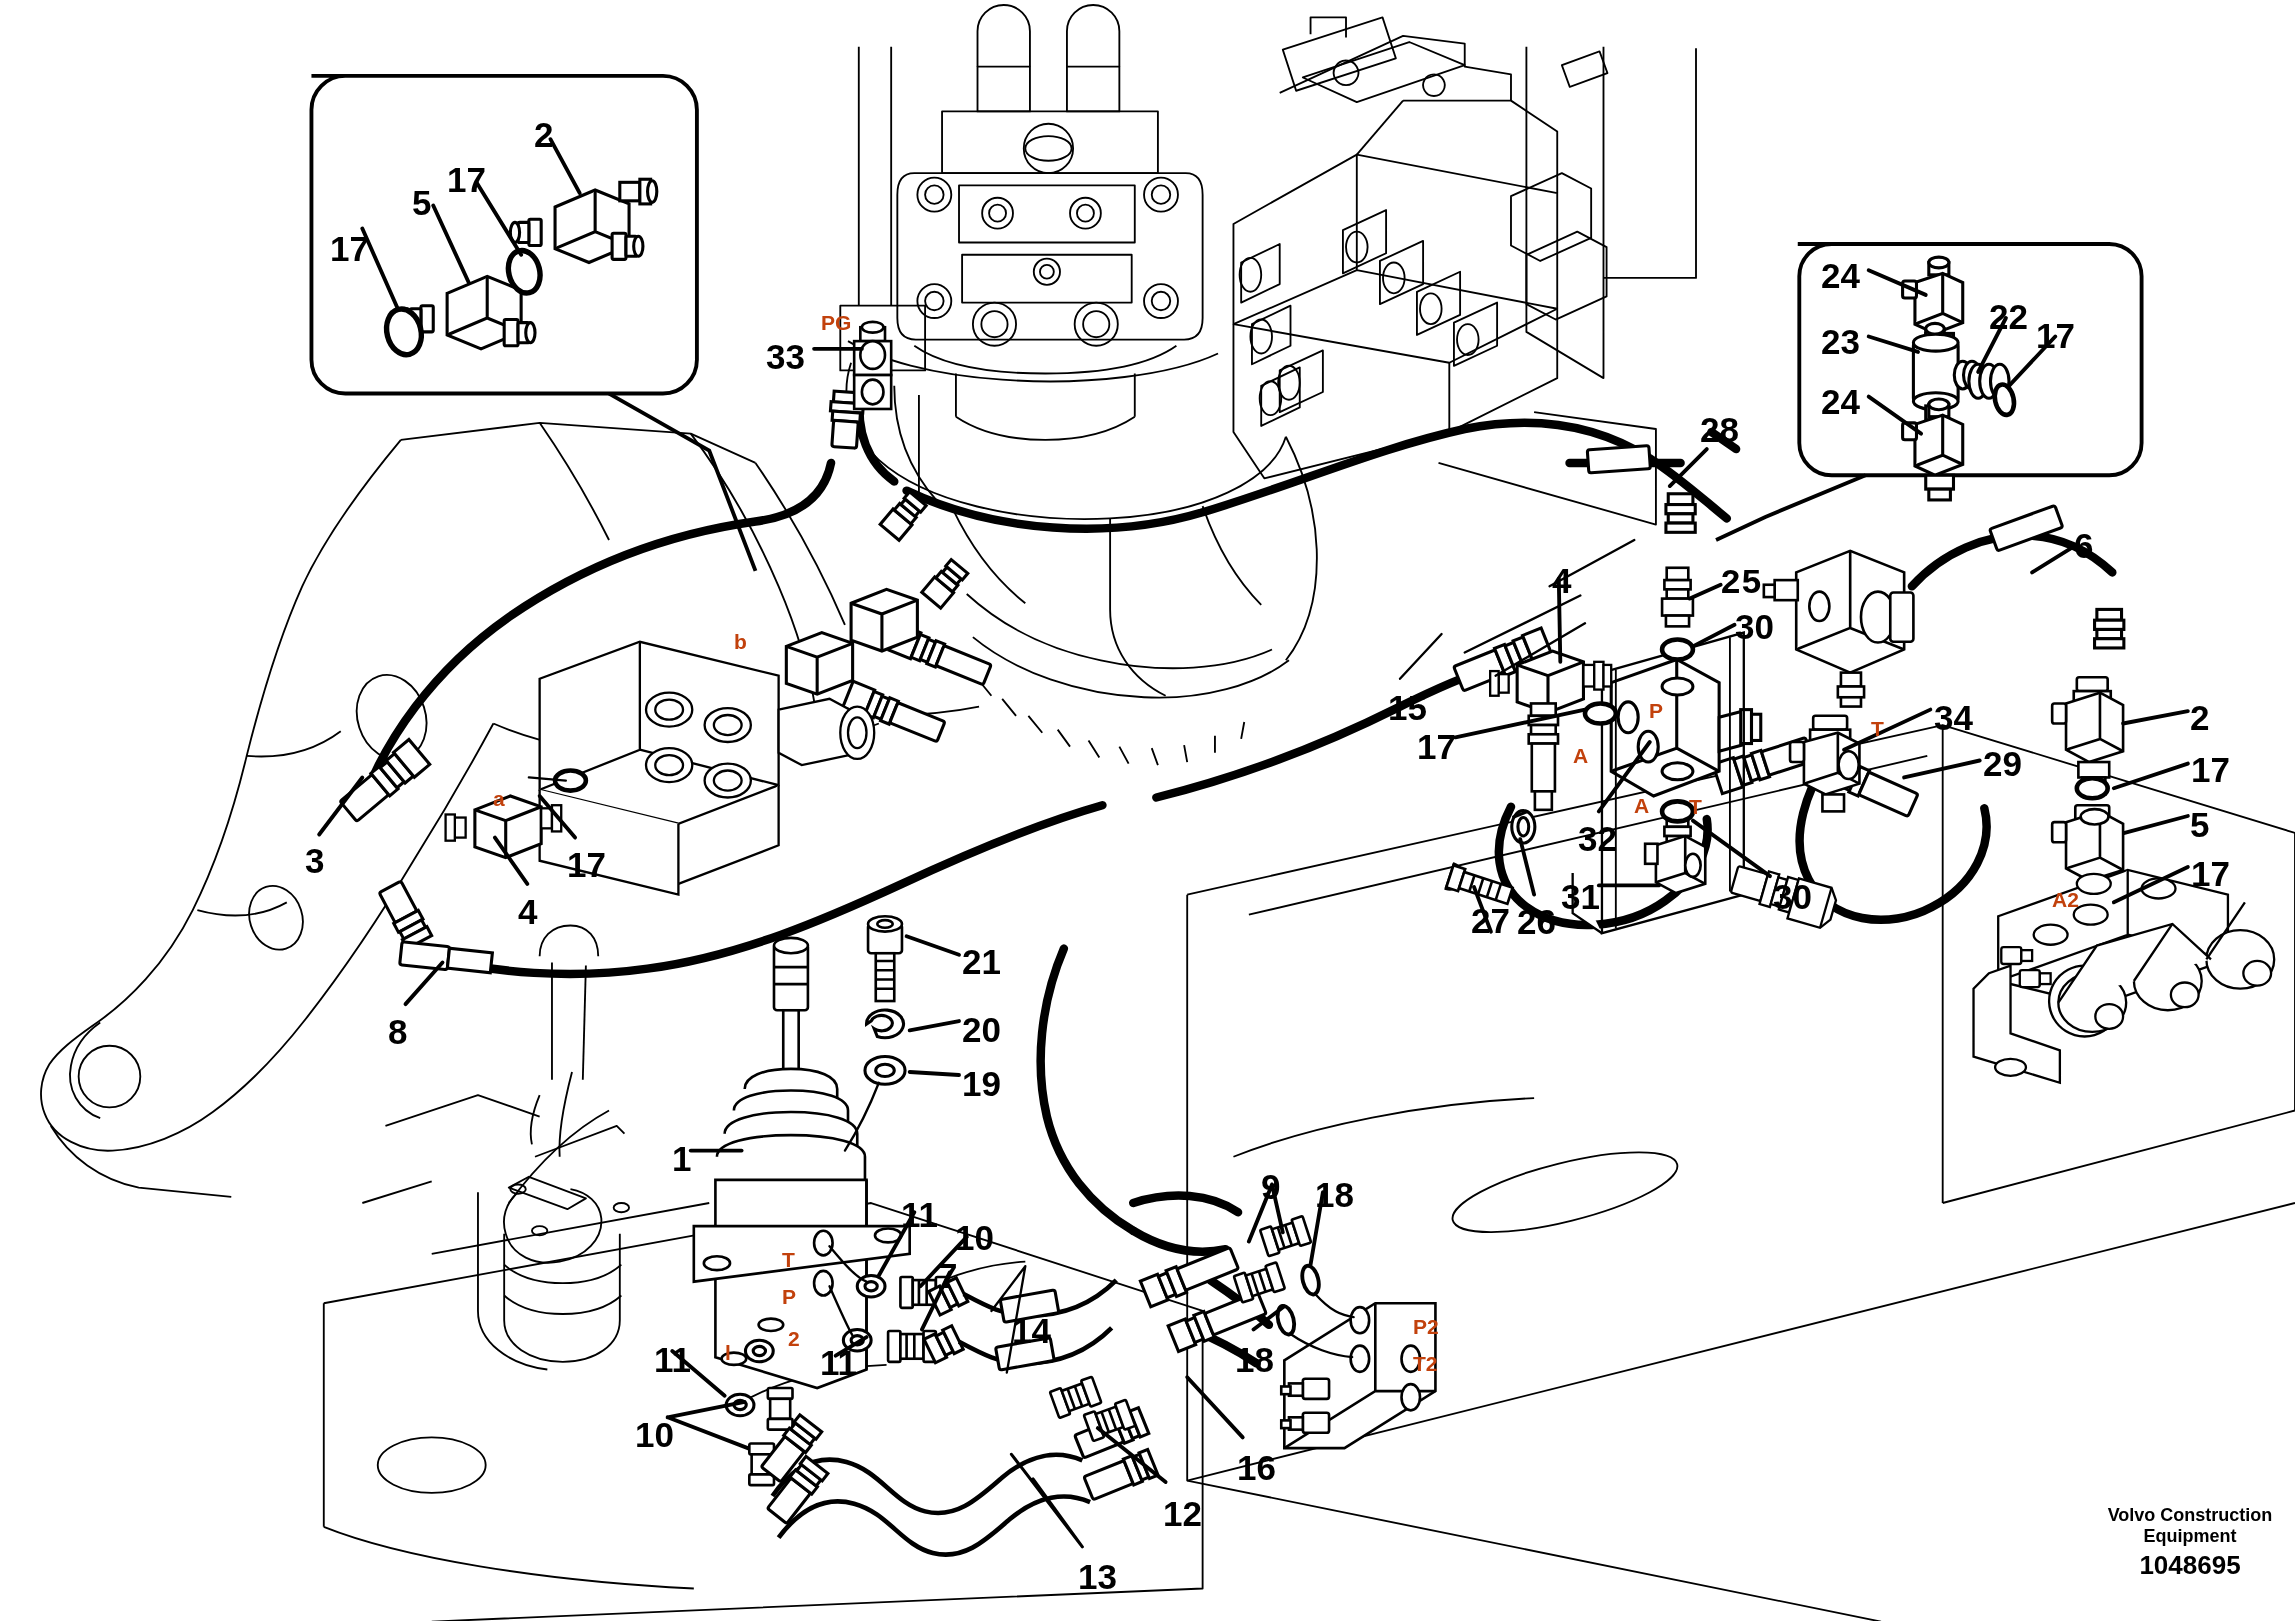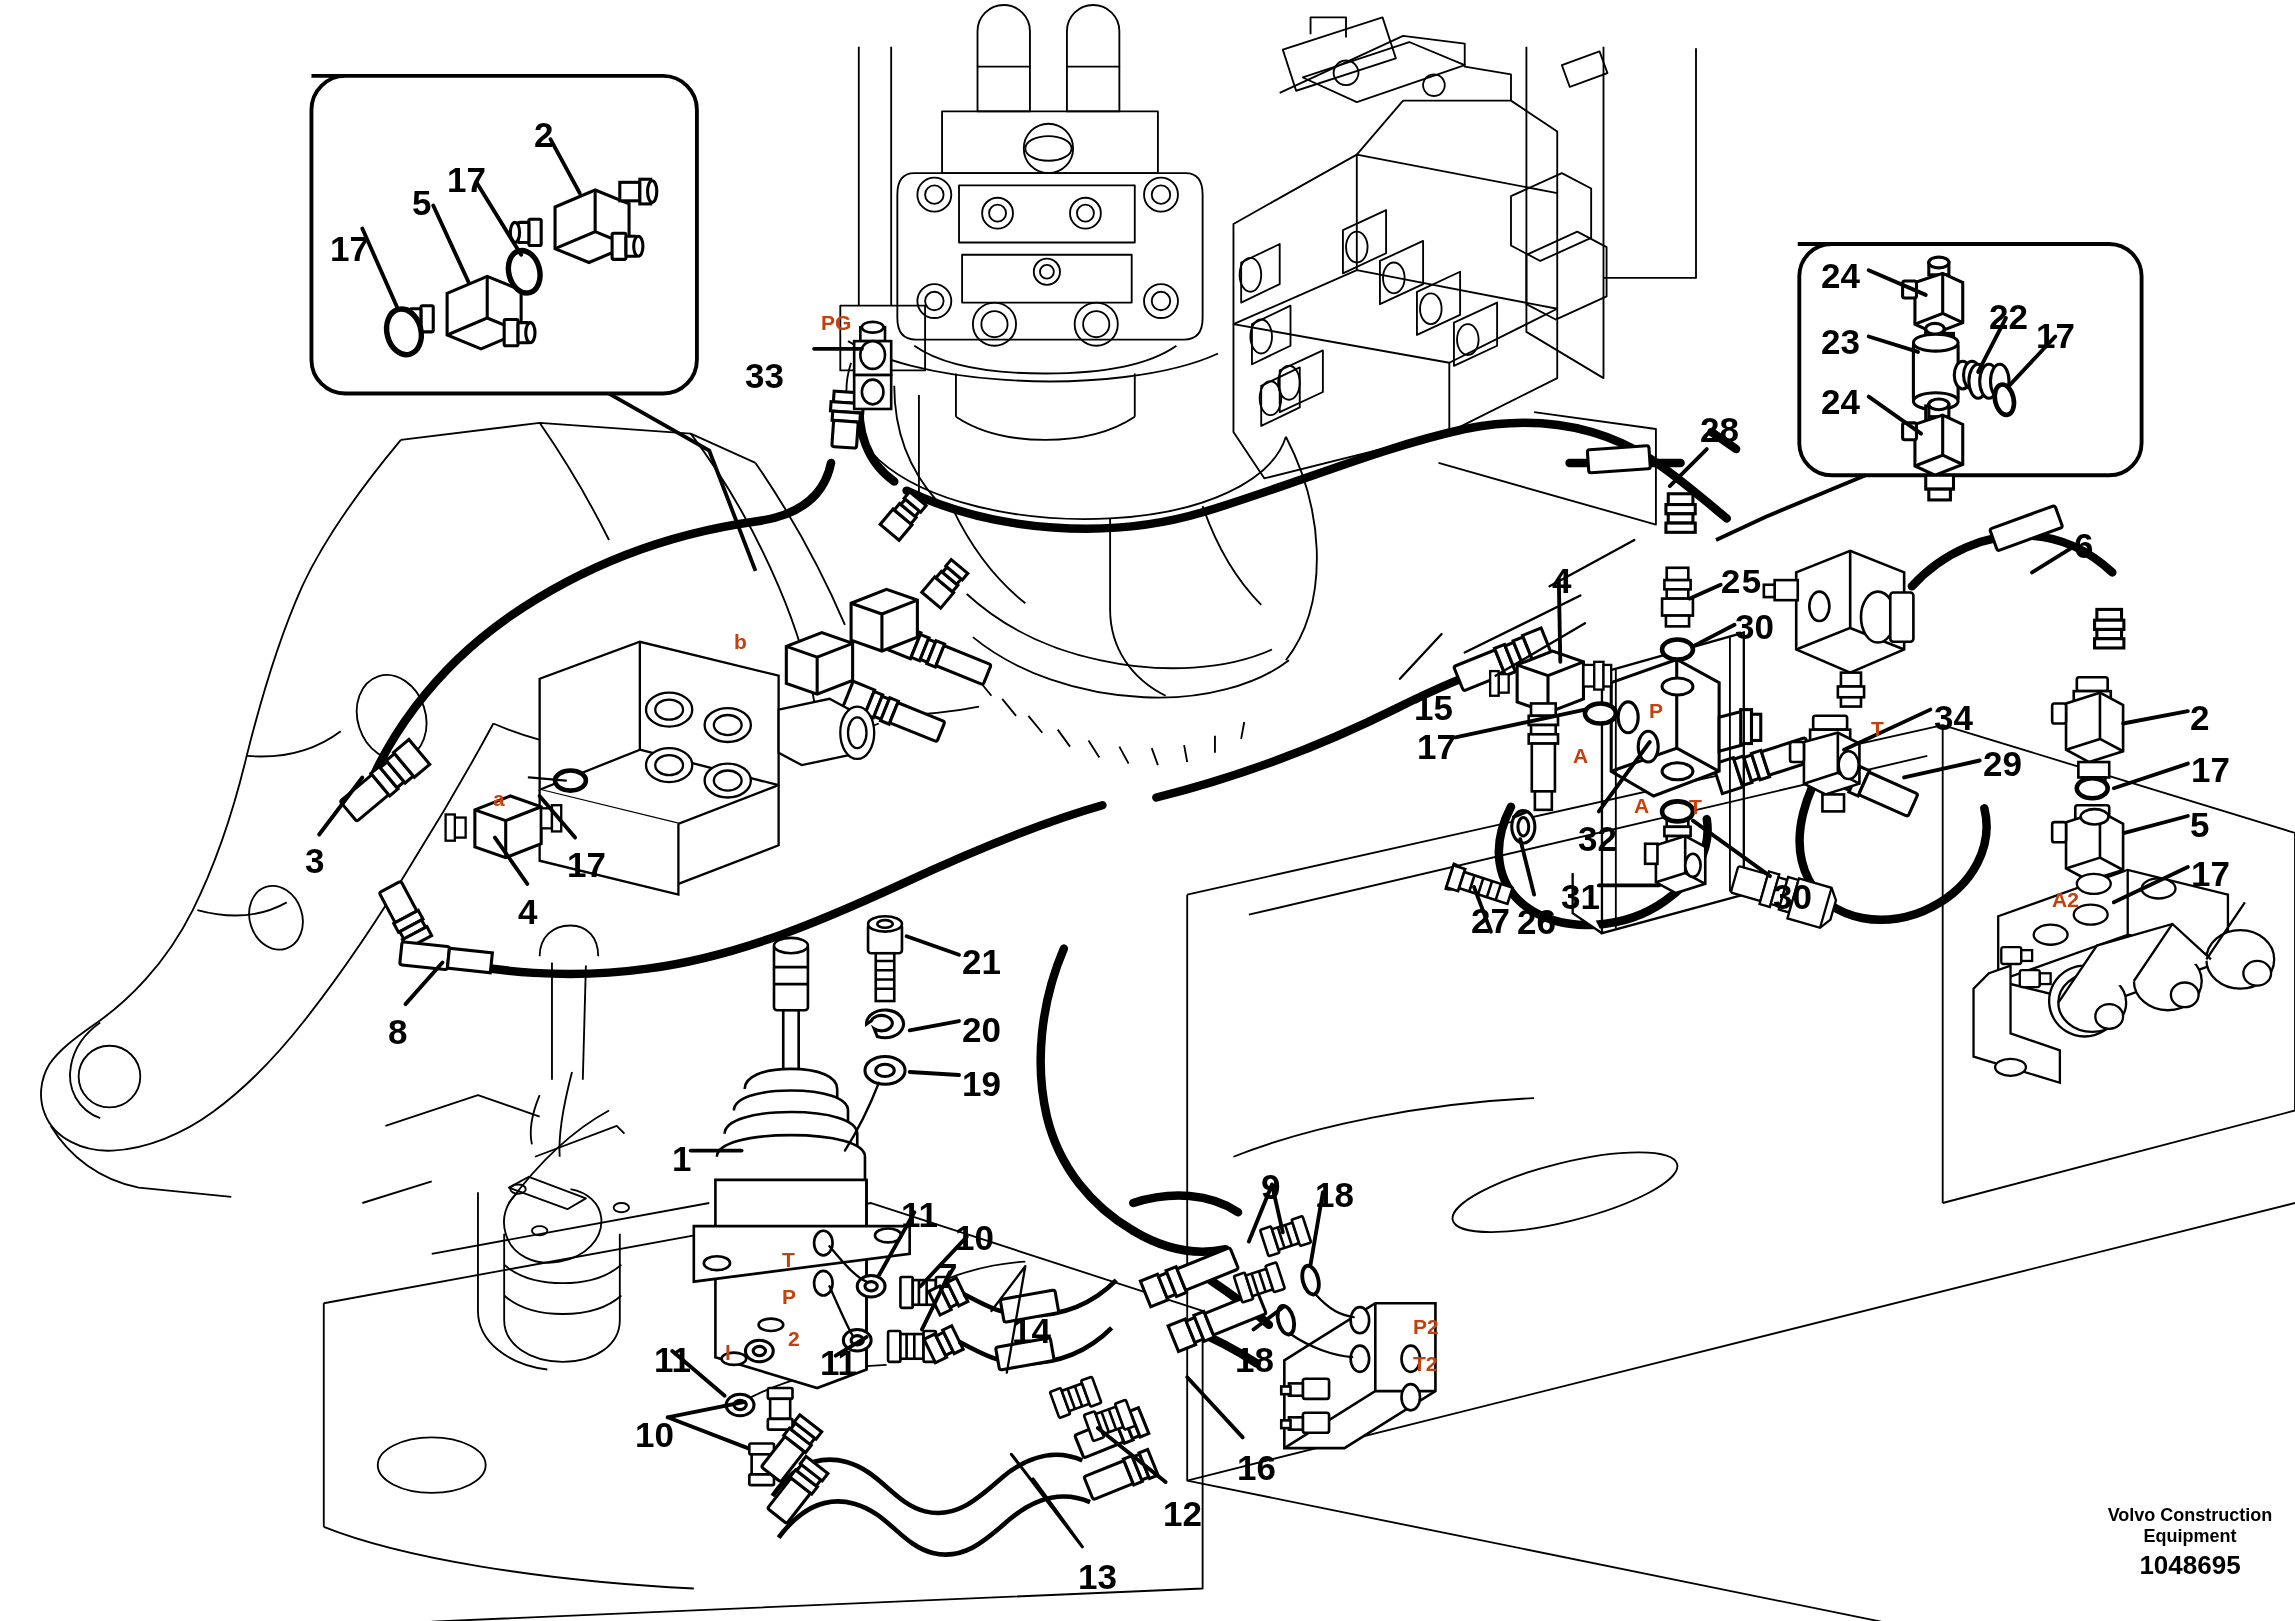--- a/index.html
+++ b/index.html
@@ -965,33 +965,33 @@
   <div class="callout" style="left:412px;top:185px;">5</div>
   <div class="callout" style="left:447px;top:162px;">17</div>
   <div class="callout" style="left:534px;top:117px;">2</div>
 
   <div class="callout" style="left:1821px;top:258px;">24</div>
   <div class="callout" style="left:1821px;top:324px;">23</div>
   <div class="callout" style="left:1821px;top:384px;">24</div>
   <div class="callout" style="left:1989px;top:299px;">22</div>
   <div class="callout" style="left:2036px;top:318px;">17</div>
 
-  <div class="callout" style="left:745px;top:339px;margin-top:19px;">33</div>
+  <div class="callout" style="left:766px;top:339px;">33</div>
   <div class="callout" style="left:1700px;top:412px;">28</div>
   <div class="callout" style="left:2074px;top:528px;">6</div>
 
   <div class="callout" style="left:305px;top:843px;">3</div>
   <div class="callout" style="left:518px;top:894px;">4</div>
   <div class="callout" style="left:567px;top:847px;">17</div>
   <div class="callout" style="left:388px;top:1014px;">8</div>
 
   <div class="callout" style="left:1552px;top:563px;">4</div>
   <div class="callout" style="left:1720px;top:567px;font-family:Liberation Mono, monospace;">25</div>
   <div class="callout" style="left:1735px;top:609px;">30</div>
-  <div class="callout" style="left:1388px;top:690px;margin-left:26px;">15</div>
+  <div class="callout" style="left:1388px;top:690px;">15</div>
   <div class="callout" style="left:1417px;top:729px;">17</div>
   <div class="callout" style="left:1578px;top:821px;">32</div>
   <div class="callout" style="left:1561px;top:879px;">31</div>
   <div class="callout" style="left:1773px;top:879px;">30</div>
   <div class="callout" style="left:1517px;top:904px;">26</div>
   <div class="callout" style="left:1471px;top:903px;">27</div>
 
   <div class="callout" style="left:1934px;top:700px;">34</div>
   <div class="callout" style="left:1983px;top:746px;">29</div>
   <div class="callout" style="left:2190px;top:700px;">2</div>

